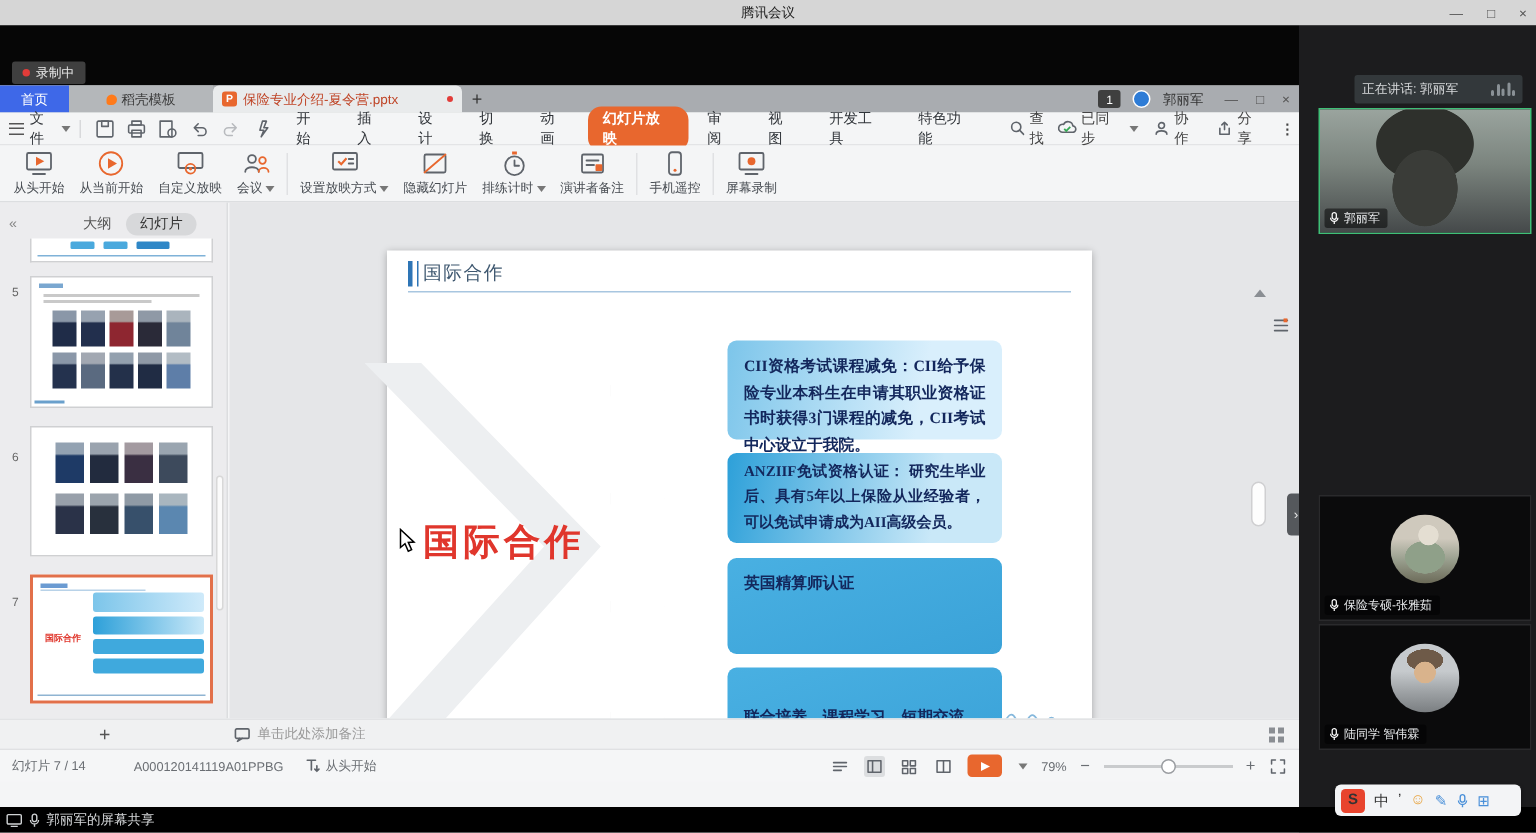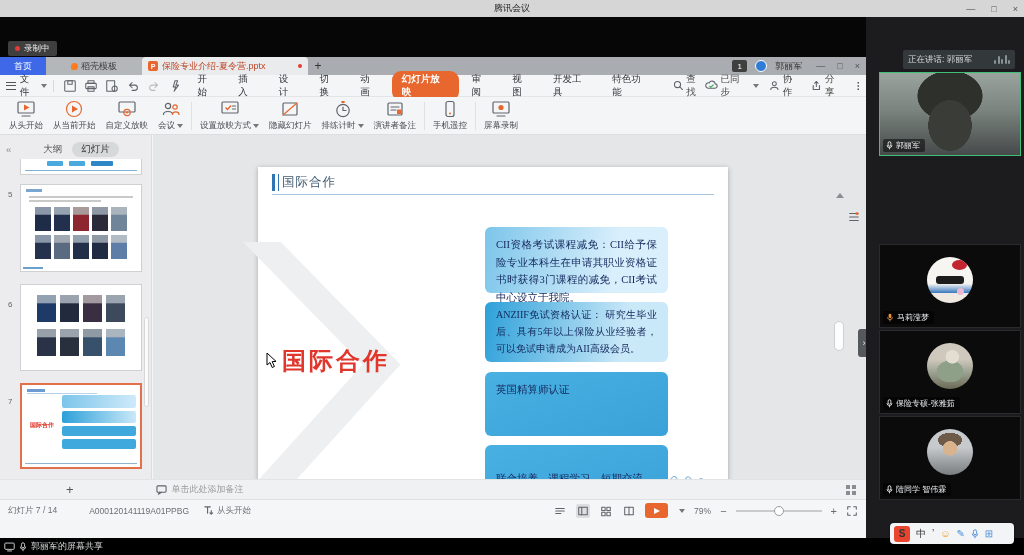--- a/index.html
+++ b/index.html
@@ -58,21 +58,21 @@
 .mini-arr{position:absolute;left:-7px;top:50%;margin-top:-3px;width:0;height:0;border-top:3px solid transparent;border-bottom:3px solid transparent;border-left:6px solid #fff}
 .lp-scroll{position:absolute;left:144px;top:182px;width:5px;height:90px;background:#fbfbfb;border:1px solid #d8d8d8;border-radius:3px}
 
 .canvas{position:absolute;left:153px;top:78px;width:713px;height:344px;background:#e5e6e8;overflow:hidden}
 .slide{position:absolute;left:105px;top:32px;width:470px;height:340px;background:#fff;box-shadow:0 1px 5px rgba(0,0,0,.28)}
 .s-title{position:absolute;left:24px;top:7px;font-size:12.5px;letter-spacing:1px;color:#3f5870}
 .s-bars{position:absolute;left:14px;top:7px;width:7px;height:17px;border-left:3px solid #2e75b6;border-right:1.5px solid #2e75b6}
 .s-line{position:absolute;left:14px;top:27px;width:442px;height:1px;background:#a8c6e0}
 .wm{position:absolute;left:-15px;top:75px;width:210px;height:255px;background:#edeff1;clip-path:polygon(0 0,18% 0,75% 48%,18% 100%,0 100%,57% 48%)}
 .s-red{position:absolute;left:24px;top:178px;font-size:24px;font-weight:bold;letter-spacing:3px;color:#e0362c;font-family:"Liberation Serif",serif}
-.sbox{position:absolute;left:227px;width:183px;border-radius:6px;color:#13275c;font-family:"Liberation Serif",serif;font-weight:normal}
+.sbox{position:absolute;left:227px;width:183px;border-radius:6px;color:#13275c;font-family:"Liberation Serif",serif;font-weight:bold}
 .sbox .txt{padding:9px 11px;font-size:10.5px;line-height:1.68;text-align:justify}
 .warrow{position:absolute;left:149px;width:36px;height:23px;background:#fff;clip-path:polygon(0 34%,55% 34%,55% 0,100% 50%,55% 100%,55% 66%,0 66%);filter:drop-shadow(0 1px 1px rgba(0,0,0,.2))}
 .c-scroll{position:absolute;left:681px;top:186px;width:10px;height:30px;background:#fdfdfd;border:1px solid #cfcfd1;border-radius:5px}
 .c-up{position:absolute;left:683px;top:58px;width:0;height:0;border-left:4px solid transparent;border-right:4px solid transparent;border-bottom:5px solid #8a8e93}
 .collapse-tab{position:absolute;left:858px;top:272px;width:12px;height:28px;background:#55585c;border-radius:3px 0 0 3px;color:#e8e8e8;font-size:9px;display:flex;align-items:center;justify-content:center}
 
 .notes{position:absolute;left:0;top:422px;width:866px;height:20px;background:#f0f1f2;border-top:1px solid #e2e3e5;display:flex;align-items:center;font-size:9px;color:#999}
 .status{position:absolute;left:0;top:442px;width:866px;height:22px;background:#f5f6f7;border-top:1px solid #e0e1e3;display:flex;align-items:center;font-size:8.5px;color:#6a6e73;padding:0 8px}
 .sb-right{margin-left:auto;display:flex;align-items:center;gap:9px}
 .vicon{width:14px;height:14px;display:flex;align-items:center;justify-content:center;border-radius:2px}
@@ -321,21 +321,21 @@
             <circle class="of" cx="10" cy="8.5" r="2.6"></circle>
             <line class="ic" x1="6" y1="17" x2="14" y2="17"></line>
           </svg>
         <span>屏幕录制</span>
       </div>
     </div>
 
     <div class="leftpanel">
       <div class="lp-head">
         <span style="margin-left:6px;color:#888">«</span>
-        <span style="margin-left:32px">大纲</span>
+        <span style="margin-left:44px">大纲</span>
         <span class="lp-pill" style="margin-left:10px">幻灯片</span>
       </div>
 
       <div class="thumb" style="top:24px;height:16px;border-top:none">
         <div style="position:absolute;left:26px;top:2px;width:16px;height:5px;background:#4aa9dd;border-radius:1px"></div>
         <div style="position:absolute;left:48px;top:2px;width:16px;height:5px;background:#4aa9dd;border-radius:1px"></div>
         <div style="position:absolute;left:70px;top:2px;width:22px;height:5px;background:#2f87c7;border-radius:1px"></div>
         <div style="position:absolute;left:4px;top:11px;width:112px;height:1px;background:#7fb2d8"></div>
       </div>
       <span class="tnum" style="top:55px">5</span>
@@ -534,34 +534,20 @@
     <div class="plabel">
         <svg width="7" height="9" viewBox="0 0 10 13">
           <rect x="3" y="1" width="4" height="6.5" rx="2" fill="none" stroke="#fff" stroke-width="1.2"></rect>
           <path d="M1.5 6 a3.5 3.5 0 0 0 7 0 M5 9.5 V12" fill="none" stroke="#fff" stroke-width="1.2"></path>
         </svg>
         <span>郭丽军</span>
       </div>
   </div>
 
 
-  <div class="tile" style="top:227px">
-    <div class="avatar av3">
-        <span class="bow"></span>
-        <span class="glasses"></span>
-        <span class="icecream"></span>
-      </div>
-    <div class="plabel">
-        <svg width="8" height="9" viewBox="0 0 10 13">
-          <rect x="3" y="1" width="4" height="6.5" rx="2" fill="#e8923d"></rect>
-          <path d="M1.5 6 a3.5 3.5 0 0 0 7 0 M5 9.5 V12" fill="none" stroke="#e8923d" stroke-width="1.2"></path>
-        </svg>
-        <span>马莉滢梦</span>
-      </div>
-  </div>
 
   <div class="tile" style="top:313px">
     <div class="avatar av4"></div>
     <div class="plabel">
         <svg width="7" height="9" viewBox="0 0 10 13">
           <rect x="3" y="1" width="4" height="6.5" rx="2" fill="none" stroke="#fff" stroke-width="1.2"></rect>
           <path d="M1.5 6 a3.5 3.5 0 0 0 7 0 M5 9.5 V12" fill="none" stroke="#fff" stroke-width="1.2"></path>
         </svg>
         <span>保险专硕-张雅茹</span>
       </div>

